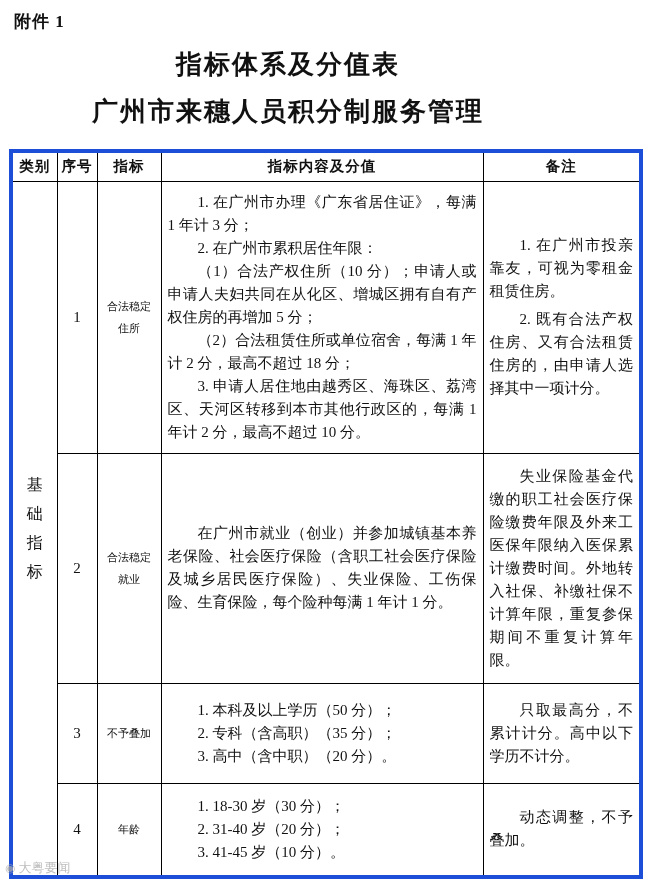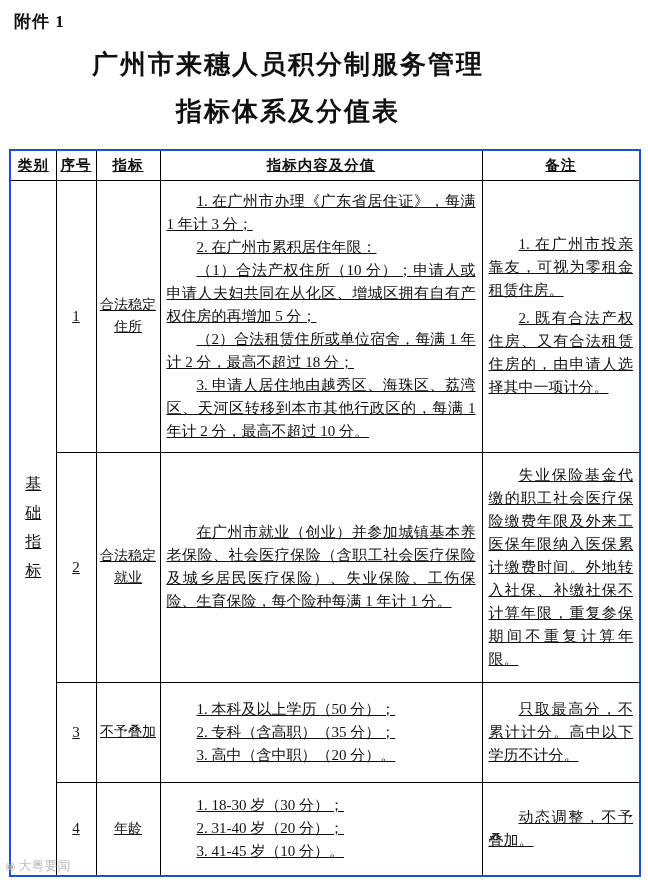--- a/index.html
+++ b/index.html
@@ -34,22 +34,21 @@
     text-align: center;
     letter-spacing: 2px;
     line-height: 47px;
     margin: 0;
   }
   table.score-table {
     border-collapse: collapse;
     table-layout: fixed;
     width: 630px;
     margin: 0 auto;
-    border: 2px solid #1d4ed8;
-    text-decoration: underline;
+    border: 4px solid #1d4ed8;
   }
   .score-table th, .score-table td {
     border: 1.5px solid #000;
     box-sizing: border-box;
   }
   .score-table th {
     font-size: 14.5px;
     font-weight: 700;
     text-align: center;
     padding: 4px 2px;
@@ -72,21 +71,21 @@
     margin: 13px 0;
   }
   td.num-cell {
     text-align: center;
     vertical-align: middle;
     font-size: 15px;
   }
   td.indicator-cell {
     text-align: center;
     vertical-align: middle;
-    font-size: 14px;
+    font-size: 11px;
     padding: 2px 1px;
   }
   .indicator-line { line-height: 22px; }
   td.content-cell, td.remark-cell {
     vertical-align: middle;
     font-size: 15px;
     padding: 4px 6px;
   }
   .para {
     margin: 0;
@@ -110,22 +109,22 @@
   .wm-icon { font-size: 12px; }
 </style>
 </head>
 <body>
 
 <div class="page">
 
   <div class="attachment">附件 1</div>
 
   <div class="title-block">
+    <h1 class="title-line">指标体系及分值表</h1>
     <h1 class="title-line">广州市来穗人员积分制服务管理</h1>
-    <h1 class="title-line">指标体系及分值表</h1>
   </div>
 
   <table class="score-table">
     <colgroup>
       <col style="width:46px">
       <col style="width:40px">
       <col style="width:64px">
       <col style="width:322px">
       <col style="width:158px">
     </colgroup>

